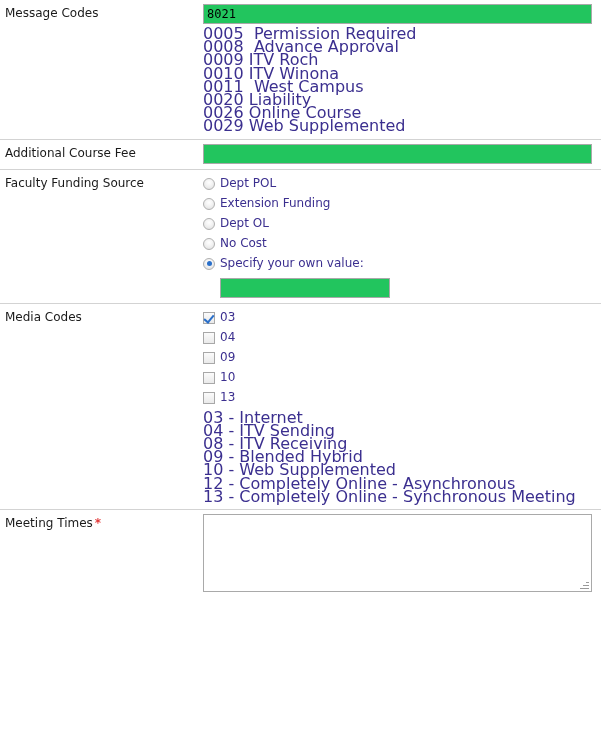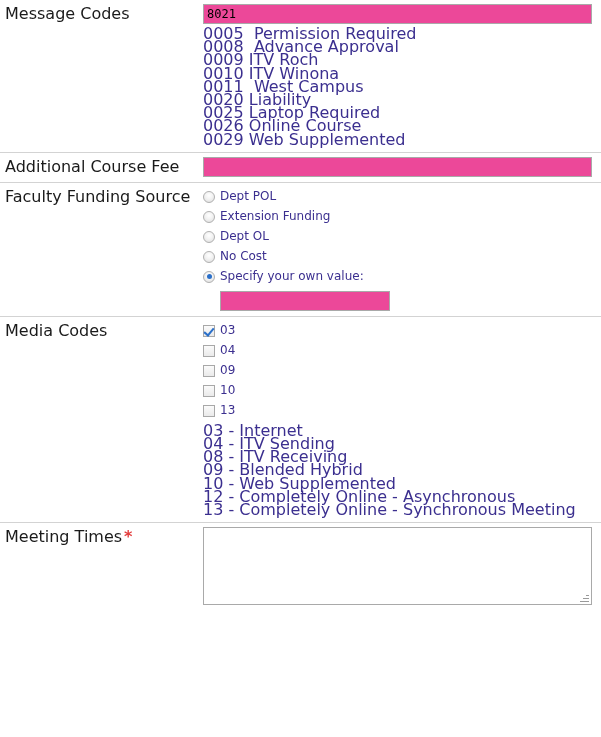--- a/index.html
+++ b/index.html
@@ -27,21 +27,21 @@
     border-top: 1px solid #d3d3d3;
     box-sizing: border-box;
   }
   .row.first { border-top: none; }
 
   .label-cell {
     width: 203px;
     flex: 0 0 203px;
     box-sizing: border-box;
     padding: 6px 4px 4px 5px;
-    font-size: 16px;
+    font-size: 12px;
     color: #1a1a1a;
     line-height: 15px;
     white-space: nowrap;
   }
   .req {
     color: #e33b3b;
     font-weight: bold;
     margin-left: 2px;
   }
 
@@ -51,21 +51,21 @@
     padding: 4px 9px 5px 0;
   }
 
   
   .txt {
     display: block;
     box-sizing: border-box;
     width: 389px;
     height: 20px;
     border: 1px solid #a9a9a9;
-    background: #ec4899;
+    background: #22c55e;
     font-family: "DejaVu Sans Mono", "Liberation Mono", monospace;
     font-size: 12px;
     color: #000000;
     padding: 1px 3px;
     outline: none;
   }
   .txt.small {
     width: 170px;
     height: 20px;
   }
@@ -177,21 +177,20 @@
     </div>
     <div class="control-cell">
       <input class="txt" type="text" value="8021" style="">
       <ul class="codelist">
         <li>0005  Permission Required</li>
         <li>0008  Advance Approval</li>
         <li>0009 ITV Roch</li>
         <li>0010 ITV Winona</li>
         <li>0011  West Campus</li>
         <li>0020 Liability</li>
-        <li>0025 Laptop Required</li>
         <li>0026 Online Course</li>
         <li>0029 Web Supplemented</li>
       </ul>
     </div>
   </div>
 
 
   <div class="row">
     <div class="label-cell">
       <span>Additional Course Fee</span>

